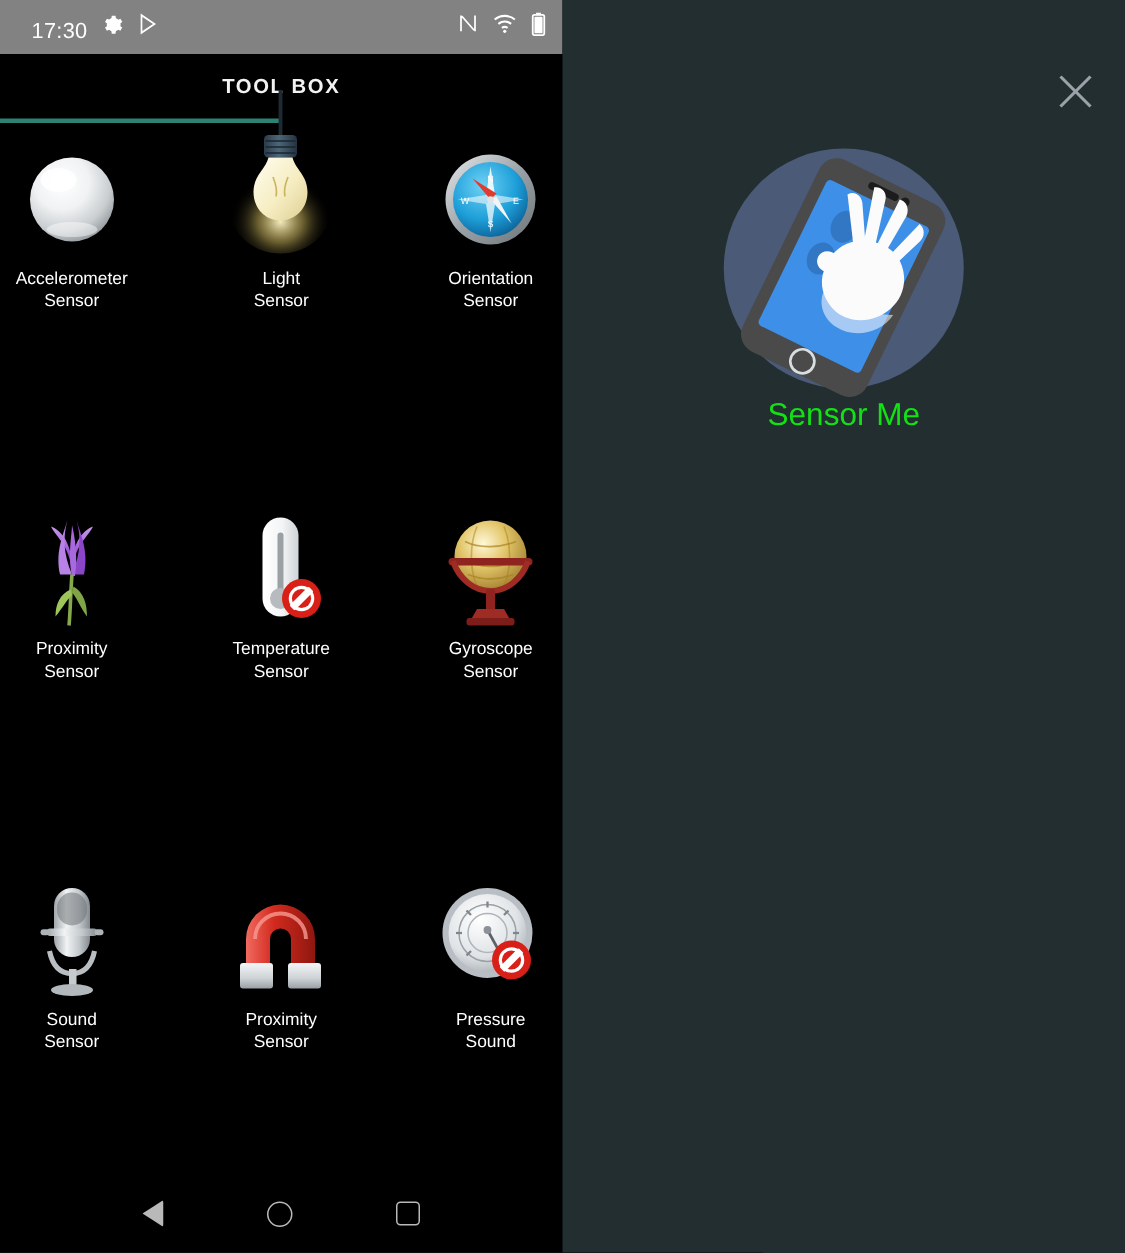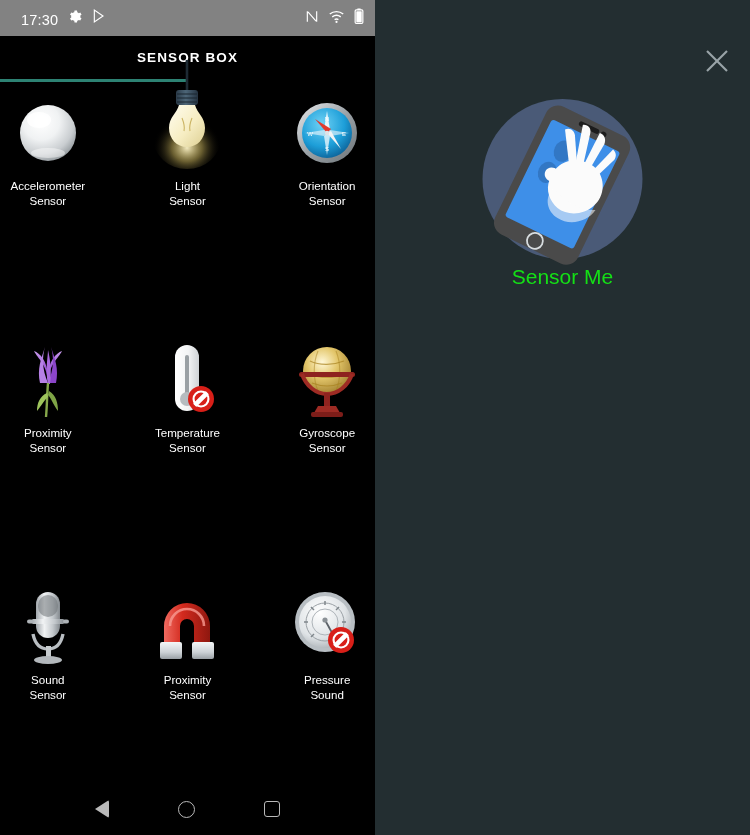--- a/index.html
+++ b/index.html
@@ -180,21 +180,21 @@
         <svg width="10" height="16" viewBox="0 0 12 20">
           <rect x="4" y="0.6" width="4" height="2" fill="#ffffff"></rect>
           <rect x="1.2" y="2.4" width="9.6" height="16.8" rx="1.4" fill="none" stroke="#ffffff" stroke-width="1.5"></rect>
           <rect x="2.6" y="4" width="6.8" height="13.8" rx="0.8" fill="#ffffff"></rect>
         </svg>
       </span>
     </div>
   </div>
 
   <div id="tab-bar">
-    <div class="tab">SENSOR BOX</div>
+    <div class="tab inactive">TOOL BOX</div>
     <div id="tab-indicator"></div>
   </div>
 
   <div id="sensor-grid">
 
     <div class="sensor-cell">
       <div class="sensor-art">
         <svg width="66" height="66" viewBox="0 0 66 66">
           <defs>
             <radialGradient id="ballg" cx="38%" cy="30%" r="72%">

